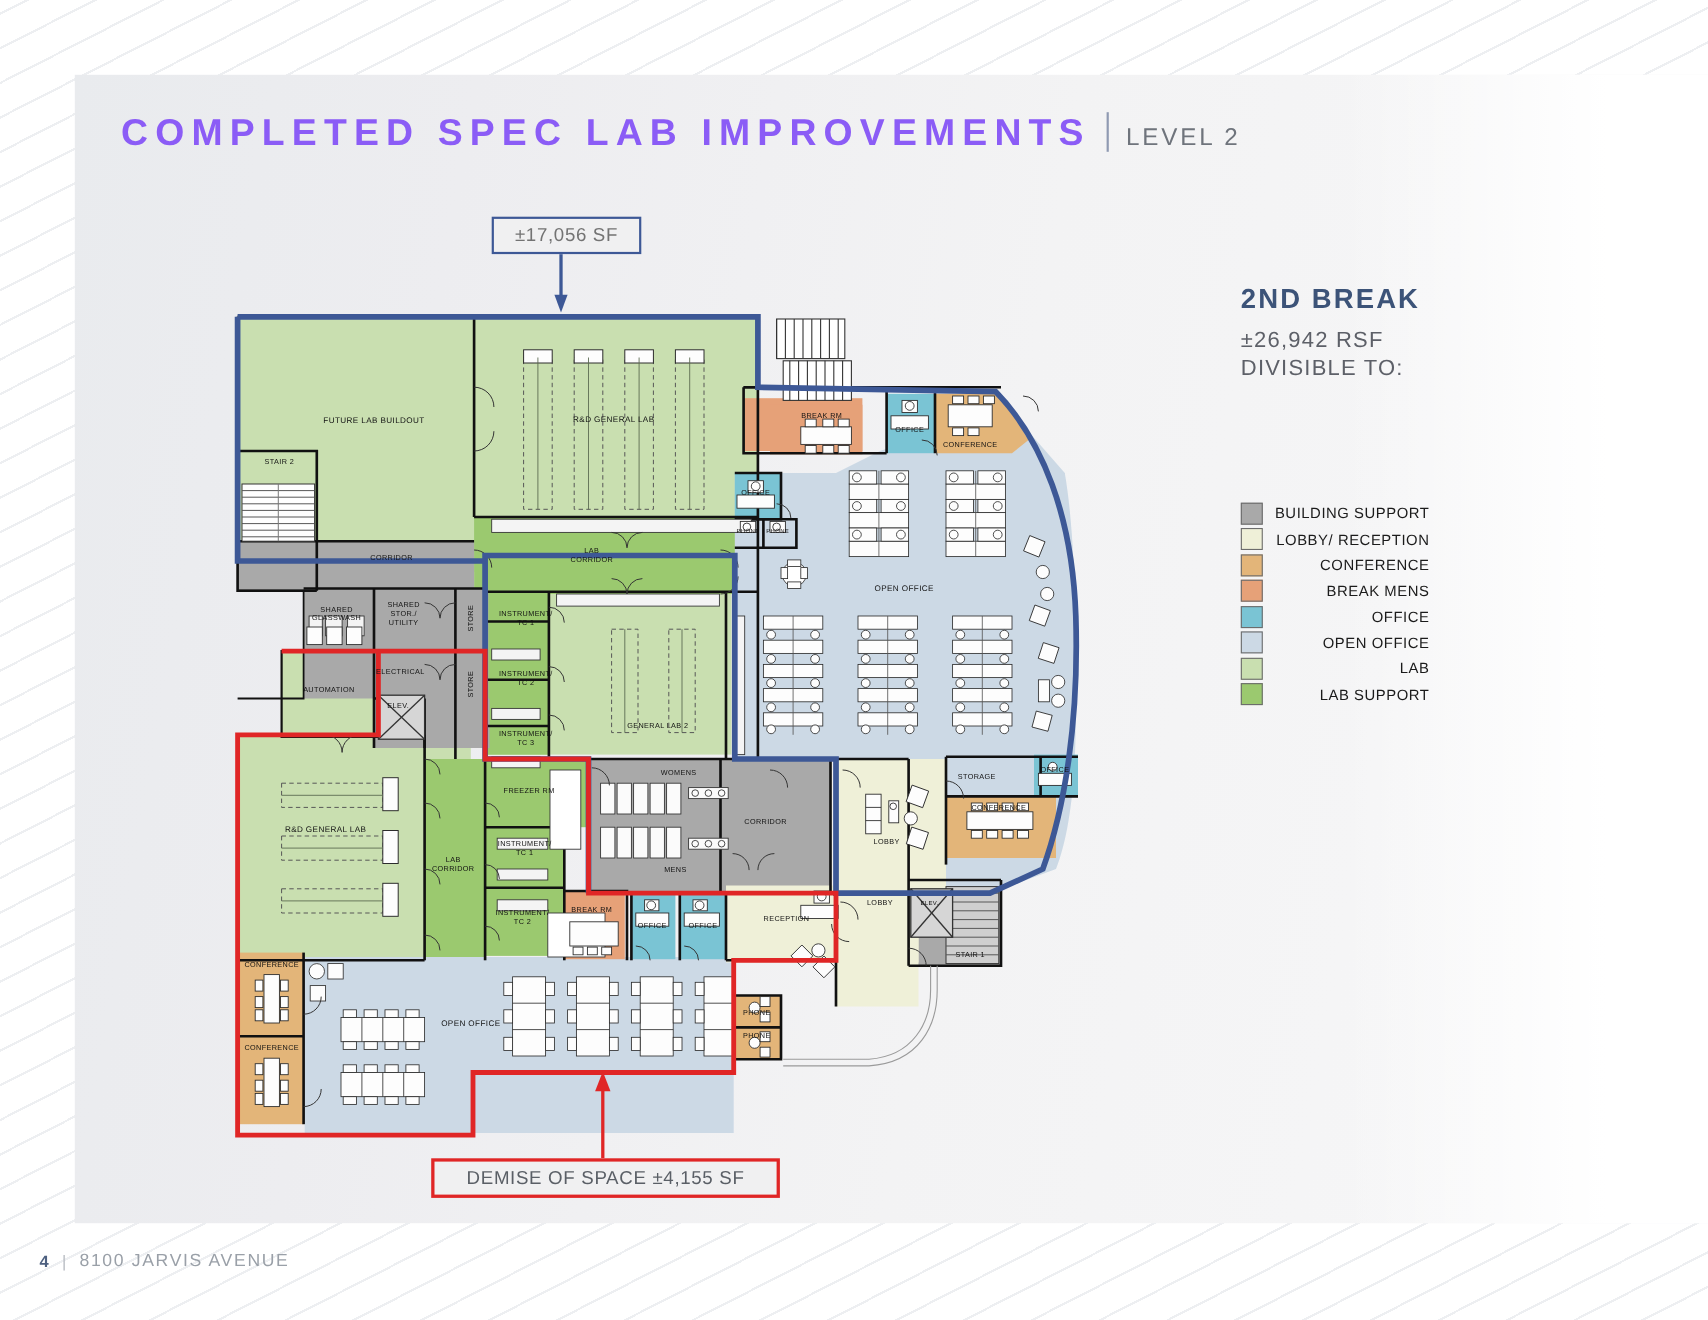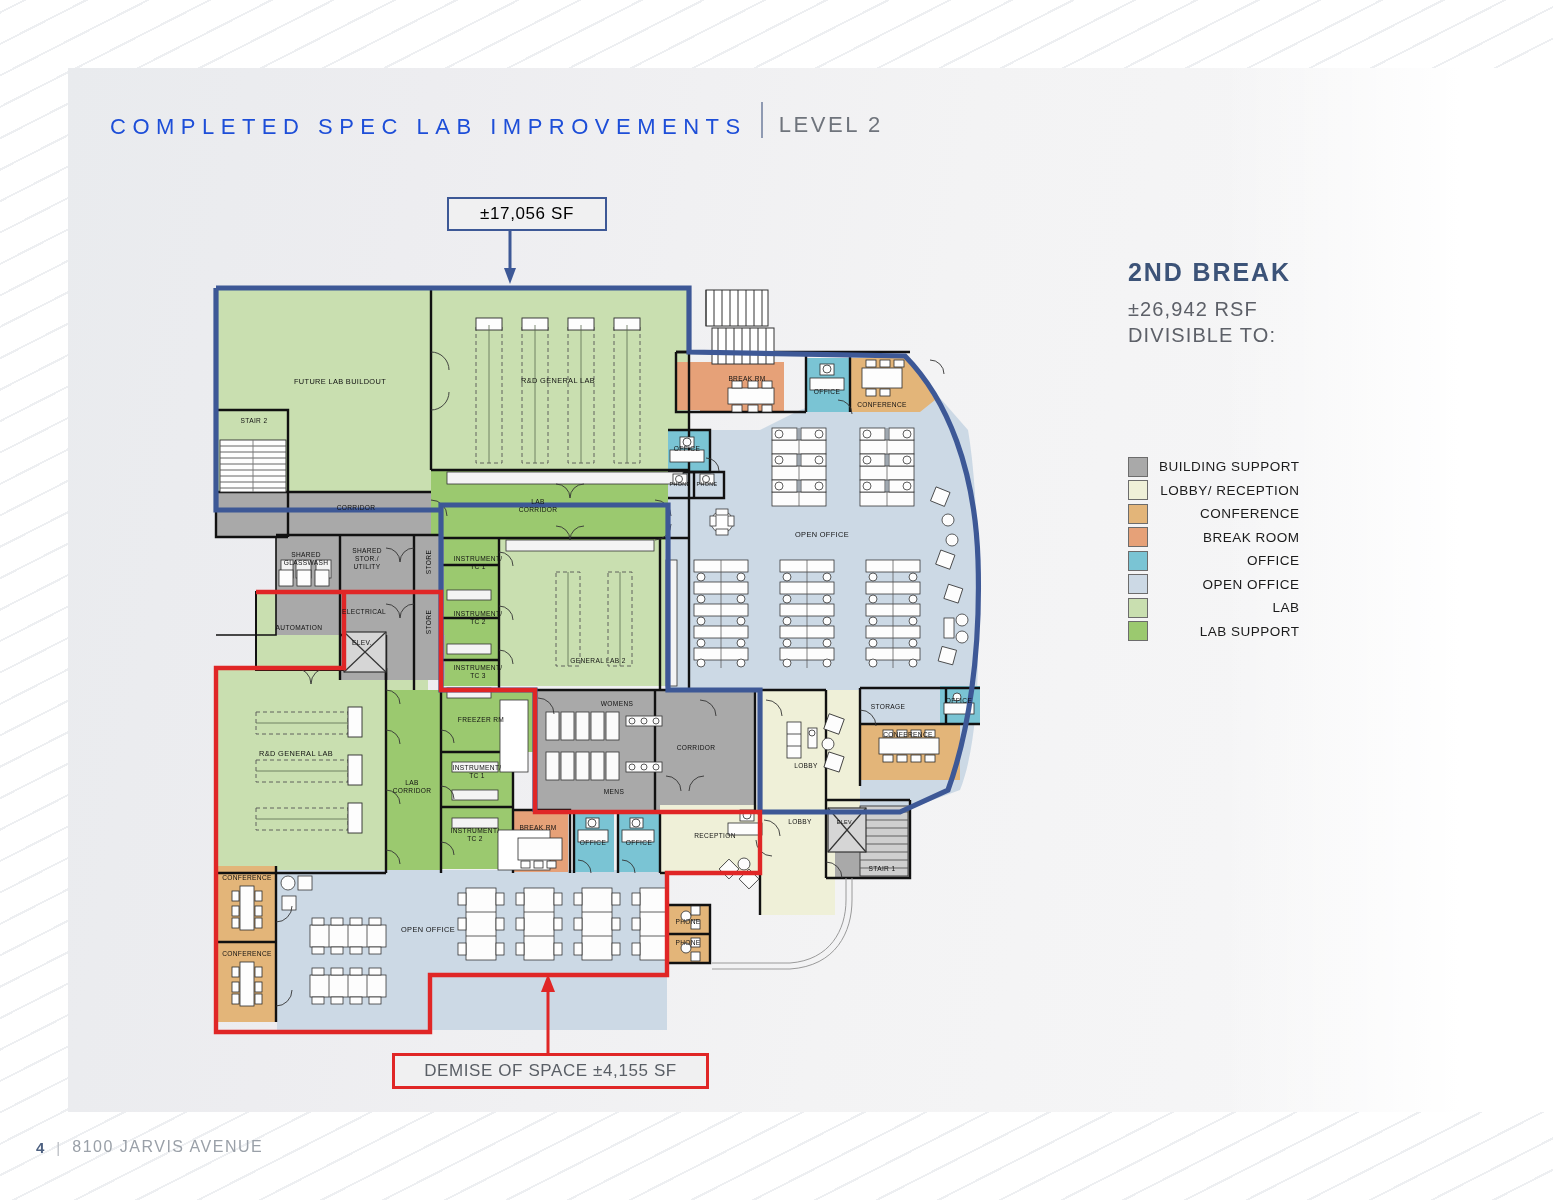--- a/index.html
+++ b/index.html
@@ -22,21 +22,21 @@
     position:absolute;left:68px;top:68px;width:1485px;height:1044px;
     background:linear-gradient(100deg,#e9ebee 0%,#ededf0 22%,#f3f3f4 55%,#f7f7f8 100%);
   }
   #panel-fade{
     position:absolute;left:1220px;top:68px;width:333px;height:1044px;
     background:linear-gradient(90deg,rgba(247,247,248,0) 0%, #ffffff 72%);
   }
   
   #header{position:absolute;left:110px;top:102px;display:flex;align-items:flex-end;}
   #title-main{
-    font-size:22px;letter-spacing:6.5px;color:#1d4ed8;font-weight:400;
+    font-size:34px;letter-spacing:6.5px;color:#8b5cf6;font-weight:700;
     white-space:nowrap;line-height:1;
   }
   #title-bar{
     display:inline-block;width:2px;height:36px;background:#8f9ab2;
     margin:0 16px 0 14px;
   }
   #title-sub{
     font-size:22px;letter-spacing:2.6px;color:#6f747c;font-weight:400;
     white-space:nowrap;line-height:1;padding-bottom:2px;
   }
@@ -55,22 +55,22 @@
   #footer{position:absolute;left:36px;top:1138px;display:flex;align-items:center;}
   #footer-page{font-size:15px;color:#4d6080;font-weight:700;}
   #footer-sep{color:#b8bcc2;margin:0 12px;font-size:15px;}
   #footer-addr{font-size:16px;letter-spacing:1.5px;color:#9aa0a8;}
   
   .callout{
     position:absolute;background:#f0f0f1;display:flex;align-items:center;
     justify-content:center;box-sizing:border-box;
   }
   #callout-blue{
-    left:447px;top:197px;width:160px;height:34px;border:2px solid #3d5896;
-    font-size:17px;letter-spacing:.6px;color:#000000;
+    left:447px;top:197px;width:136px;height:34px;border:2px solid #3d5896;
+    font-size:17px;letter-spacing:.6px;color:#737373;
   }
   #callout-red{
     left:392px;top:1053px;width:317px;height:36px;border:3px solid #e02626;
     font-size:17px;letter-spacing:.6px;color:#5a5f66;
   }
   
   #plan{position:absolute;left:0;top:0;width:1528px;height:1200px;}
   .rlabel{
     position:absolute;font-size:6.6px;letter-spacing:.35px;color:#111;
     text-align:center;line-height:1.22;white-space:pre-line;
@@ -810,21 +810,21 @@
   <div class="legend-row">
     <span class="legend-swatch" style="background:#eff0d8"></span>
     <span class="legend-label">LOBBY/ RECEPTION</span>
   </div>
   <div class="legend-row">
     <span class="legend-swatch" style="background:#e3b579"></span>
     <span class="legend-label">CONFERENCE</span>
   </div>
   <div class="legend-row">
     <span class="legend-swatch" style="background:#e6a178"></span>
-    <span class="legend-label">BREAK ROOM</span>
+    <span class="legend-label">BREAK MENS</span>
   </div>
   <div class="legend-row">
     <span class="legend-swatch" style="background:#7ac4d4"></span>
     <span class="legend-label">OFFICE</span>
   </div>
   <div class="legend-row">
     <span class="legend-swatch" style="background:#ccd9e5"></span>
     <span class="legend-label">OPEN OFFICE</span>
   </div>
   <div class="legend-row">

